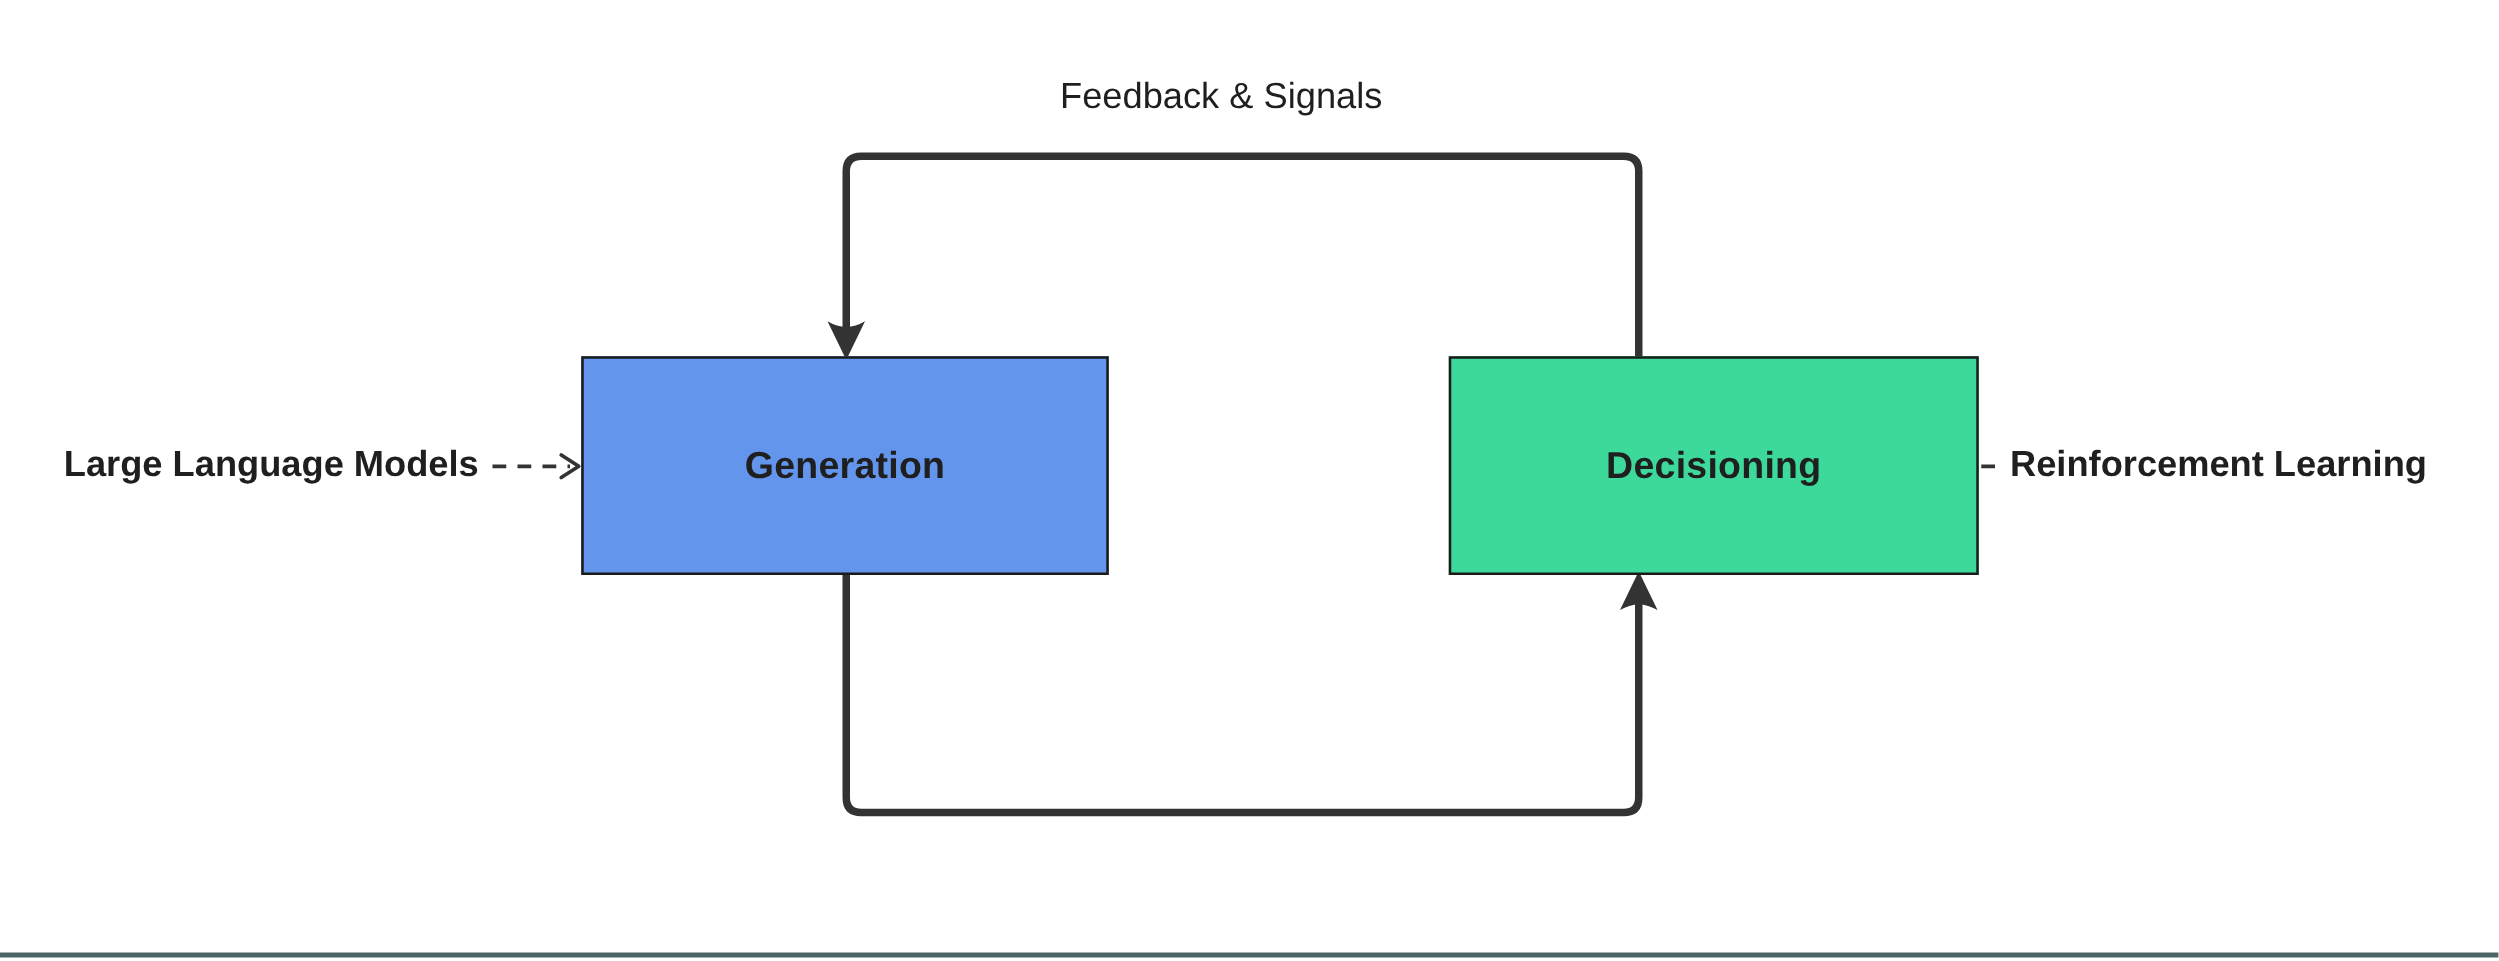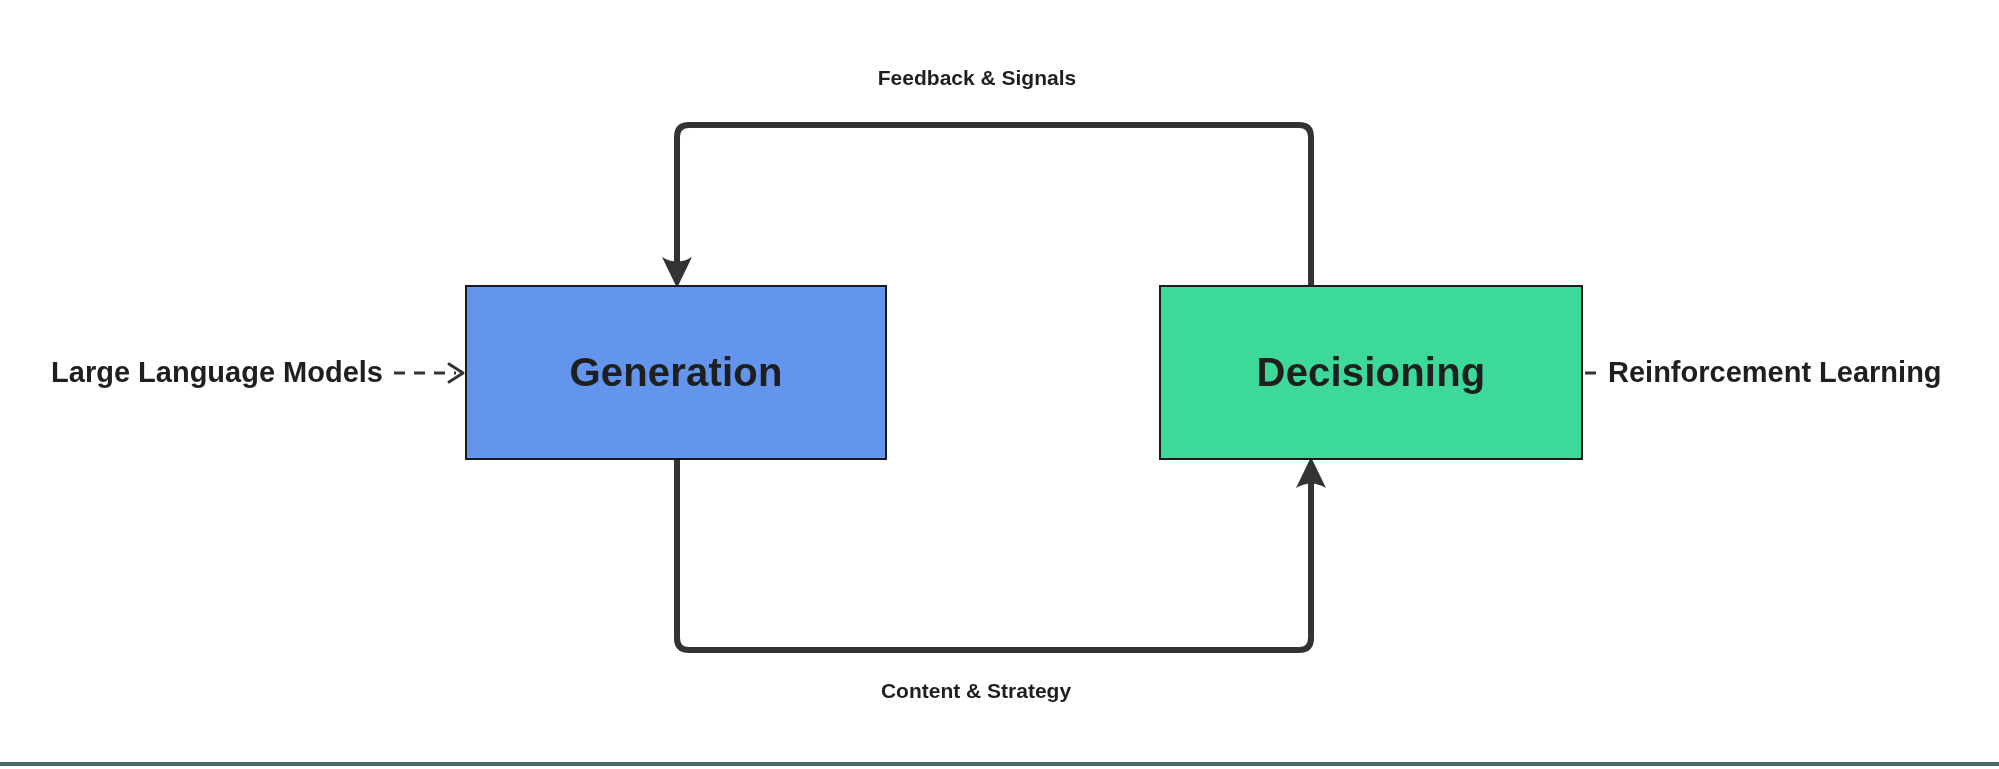--- a/index.html
+++ b/index.html
@@ -51,30 +51,30 @@
     display: flex;
     align-items: center;
     justify-content: center;
     border: 2px solid var(--node_border);
     top: 285px;
     height: 175px;
   }
   .node-gen  { left: 465px;  width: 422px; background: var(--generation_fill); }
   .node-dec  { left: 1159px; width: 424px; background: var(--decisioning_fill); }
   .node-label {
-    font-size: 40px;
+    font-size: 30px;
     font-weight: 700;
     color: var(--text);
     letter-spacing: 0.2px;
   }
   .edge-label {
     position: absolute;
     transform: translate(-50%, -50%);
-    font-size: 21px;
-    font-weight: 700;
+    font-size: 29px;
+    font-weight: 400;
     color: var(--text);
     white-space: nowrap;
   }
   .edge-label.top    { left: 977px; top: 78px; }
   .edge-label.bottom { left: 976px; top: 691px; }
   .side-label {
     position: absolute;
     top: 372px;
     font-size: 29px;
     font-weight: 700;
@@ -115,21 +115,20 @@
   <div class="node node-gen">
     <span class="node-label">Generation</span>
   </div>
 
   <div class="node node-dec">
     <span class="node-label">Decisioning</span>
   </div>
 
   <div class="edge-label top">Feedback &amp; Signals</div>
 
-  <div class="edge-label bottom">Content &amp; Strategy</div>
 
   <div class="side-label left">Large Language Models</div>
 
   <div class="side-label right">Reinforcement Learning</div>
 
   <div class="bottom-bar"></div>
 
 </div>
 
 </body></html>

